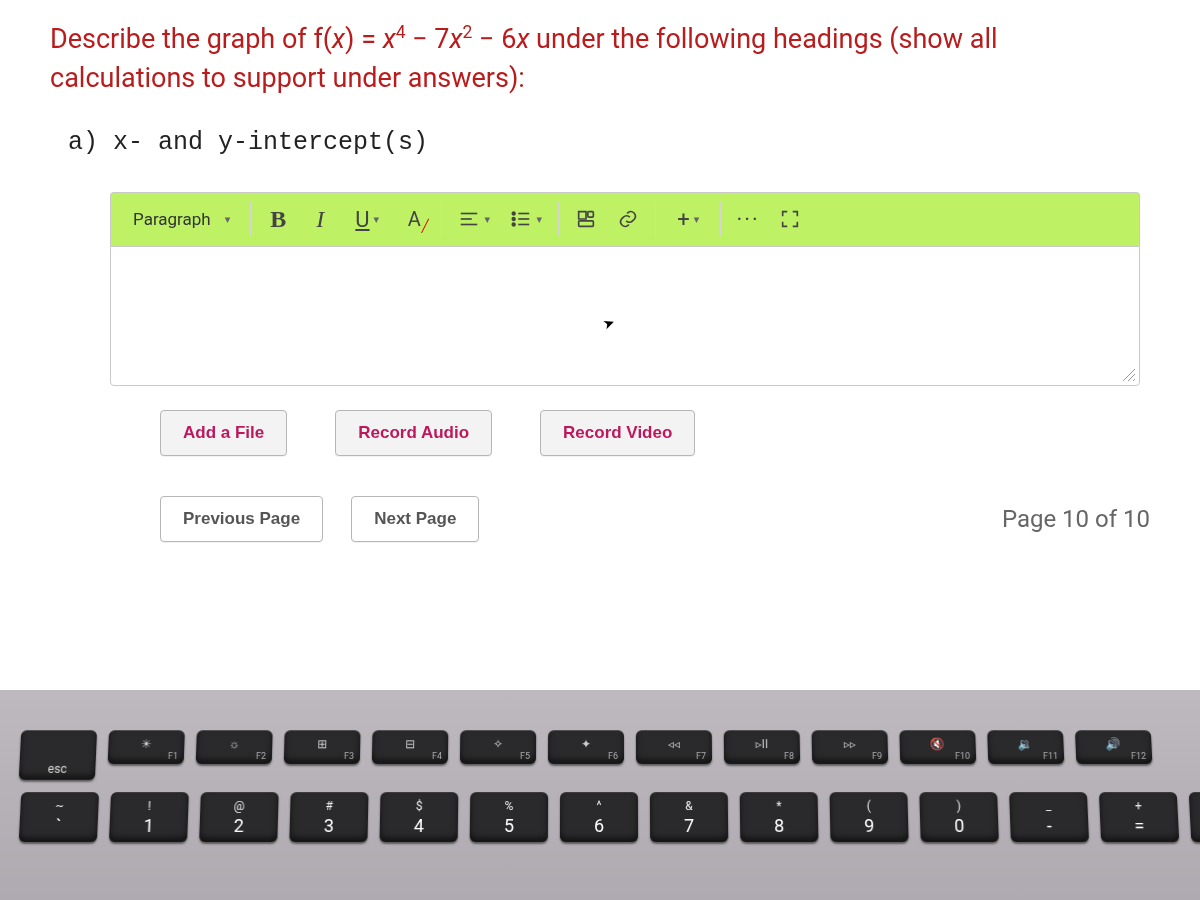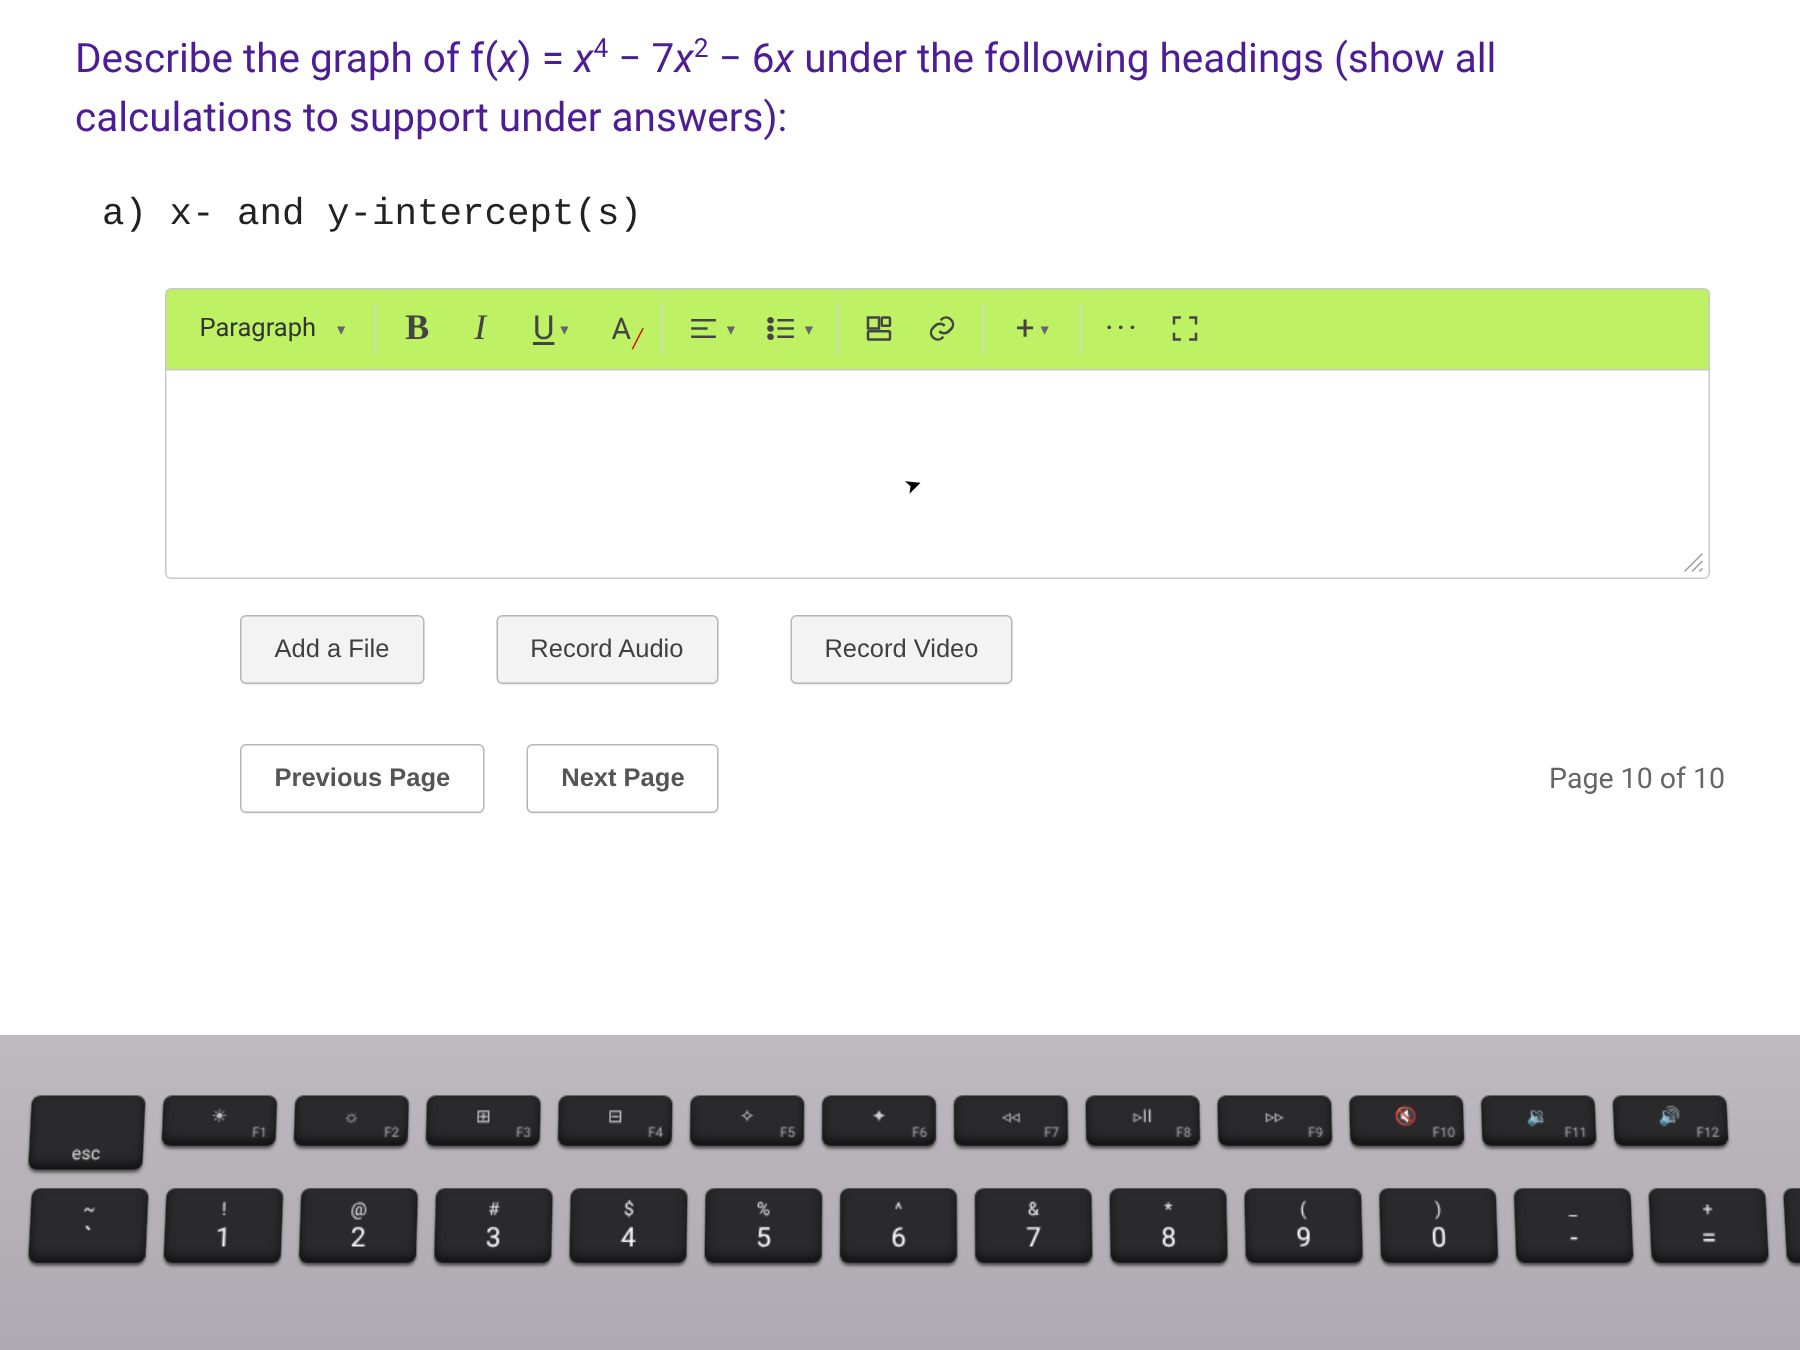--- a/index.html
+++ b/index.html
@@ -13,21 +13,21 @@
   }
   .screen {
     background: #fff;
     padding: 20px 40px 30px 50px;
     height: 690px;
     overflow: hidden;
     position: relative;
   }
   .question {
     font-size: 27px;
-    color: #4c1d95;
+    color: #b91c1c;
     line-height: 1.45;
     margin-bottom: 26px;
     font-weight: 400;
   }
   .question sup { font-size: 0.65em; vertical-align: super; }
   .question em { font-style: italic; }
   .subq {
     font-size: 25px;
     color: #222;
     margin-left: 18px;
@@ -117,34 +117,34 @@
     margin: 40px 0 0 110px;
     gap: 28px;
     position: relative;
   }
   .btn {
     background: #f3f3f3;
     border: 1px solid #b6b6b6;
     border-radius: 4px;
     padding: 12px 22px;
     font-size: 17px;
-    font-weight: 400;
-    color: #404040;
+    font-weight: 700;
+    color: #be185d;
     cursor: pointer;
     box-shadow: 0 1px 0 rgba(0,0,0,0.05);
   }
   .btn.light {
     background: #fff;
     font-weight: 600;
     color: #555;
   }
   .page-ind {
     position: absolute;
     right: 10px;
-    font-size: 19px;
+    font-size: 24px;
     color: #666;
   }
   .video-glare {
     position: absolute;
     right: -50px;
     top: 570px;
     width: 200px;
     height: 120px;
     background: radial-gradient(circle at 70% 50%, rgba(255,255,255,0.55), transparent 60%);
     pointer-events: none;

